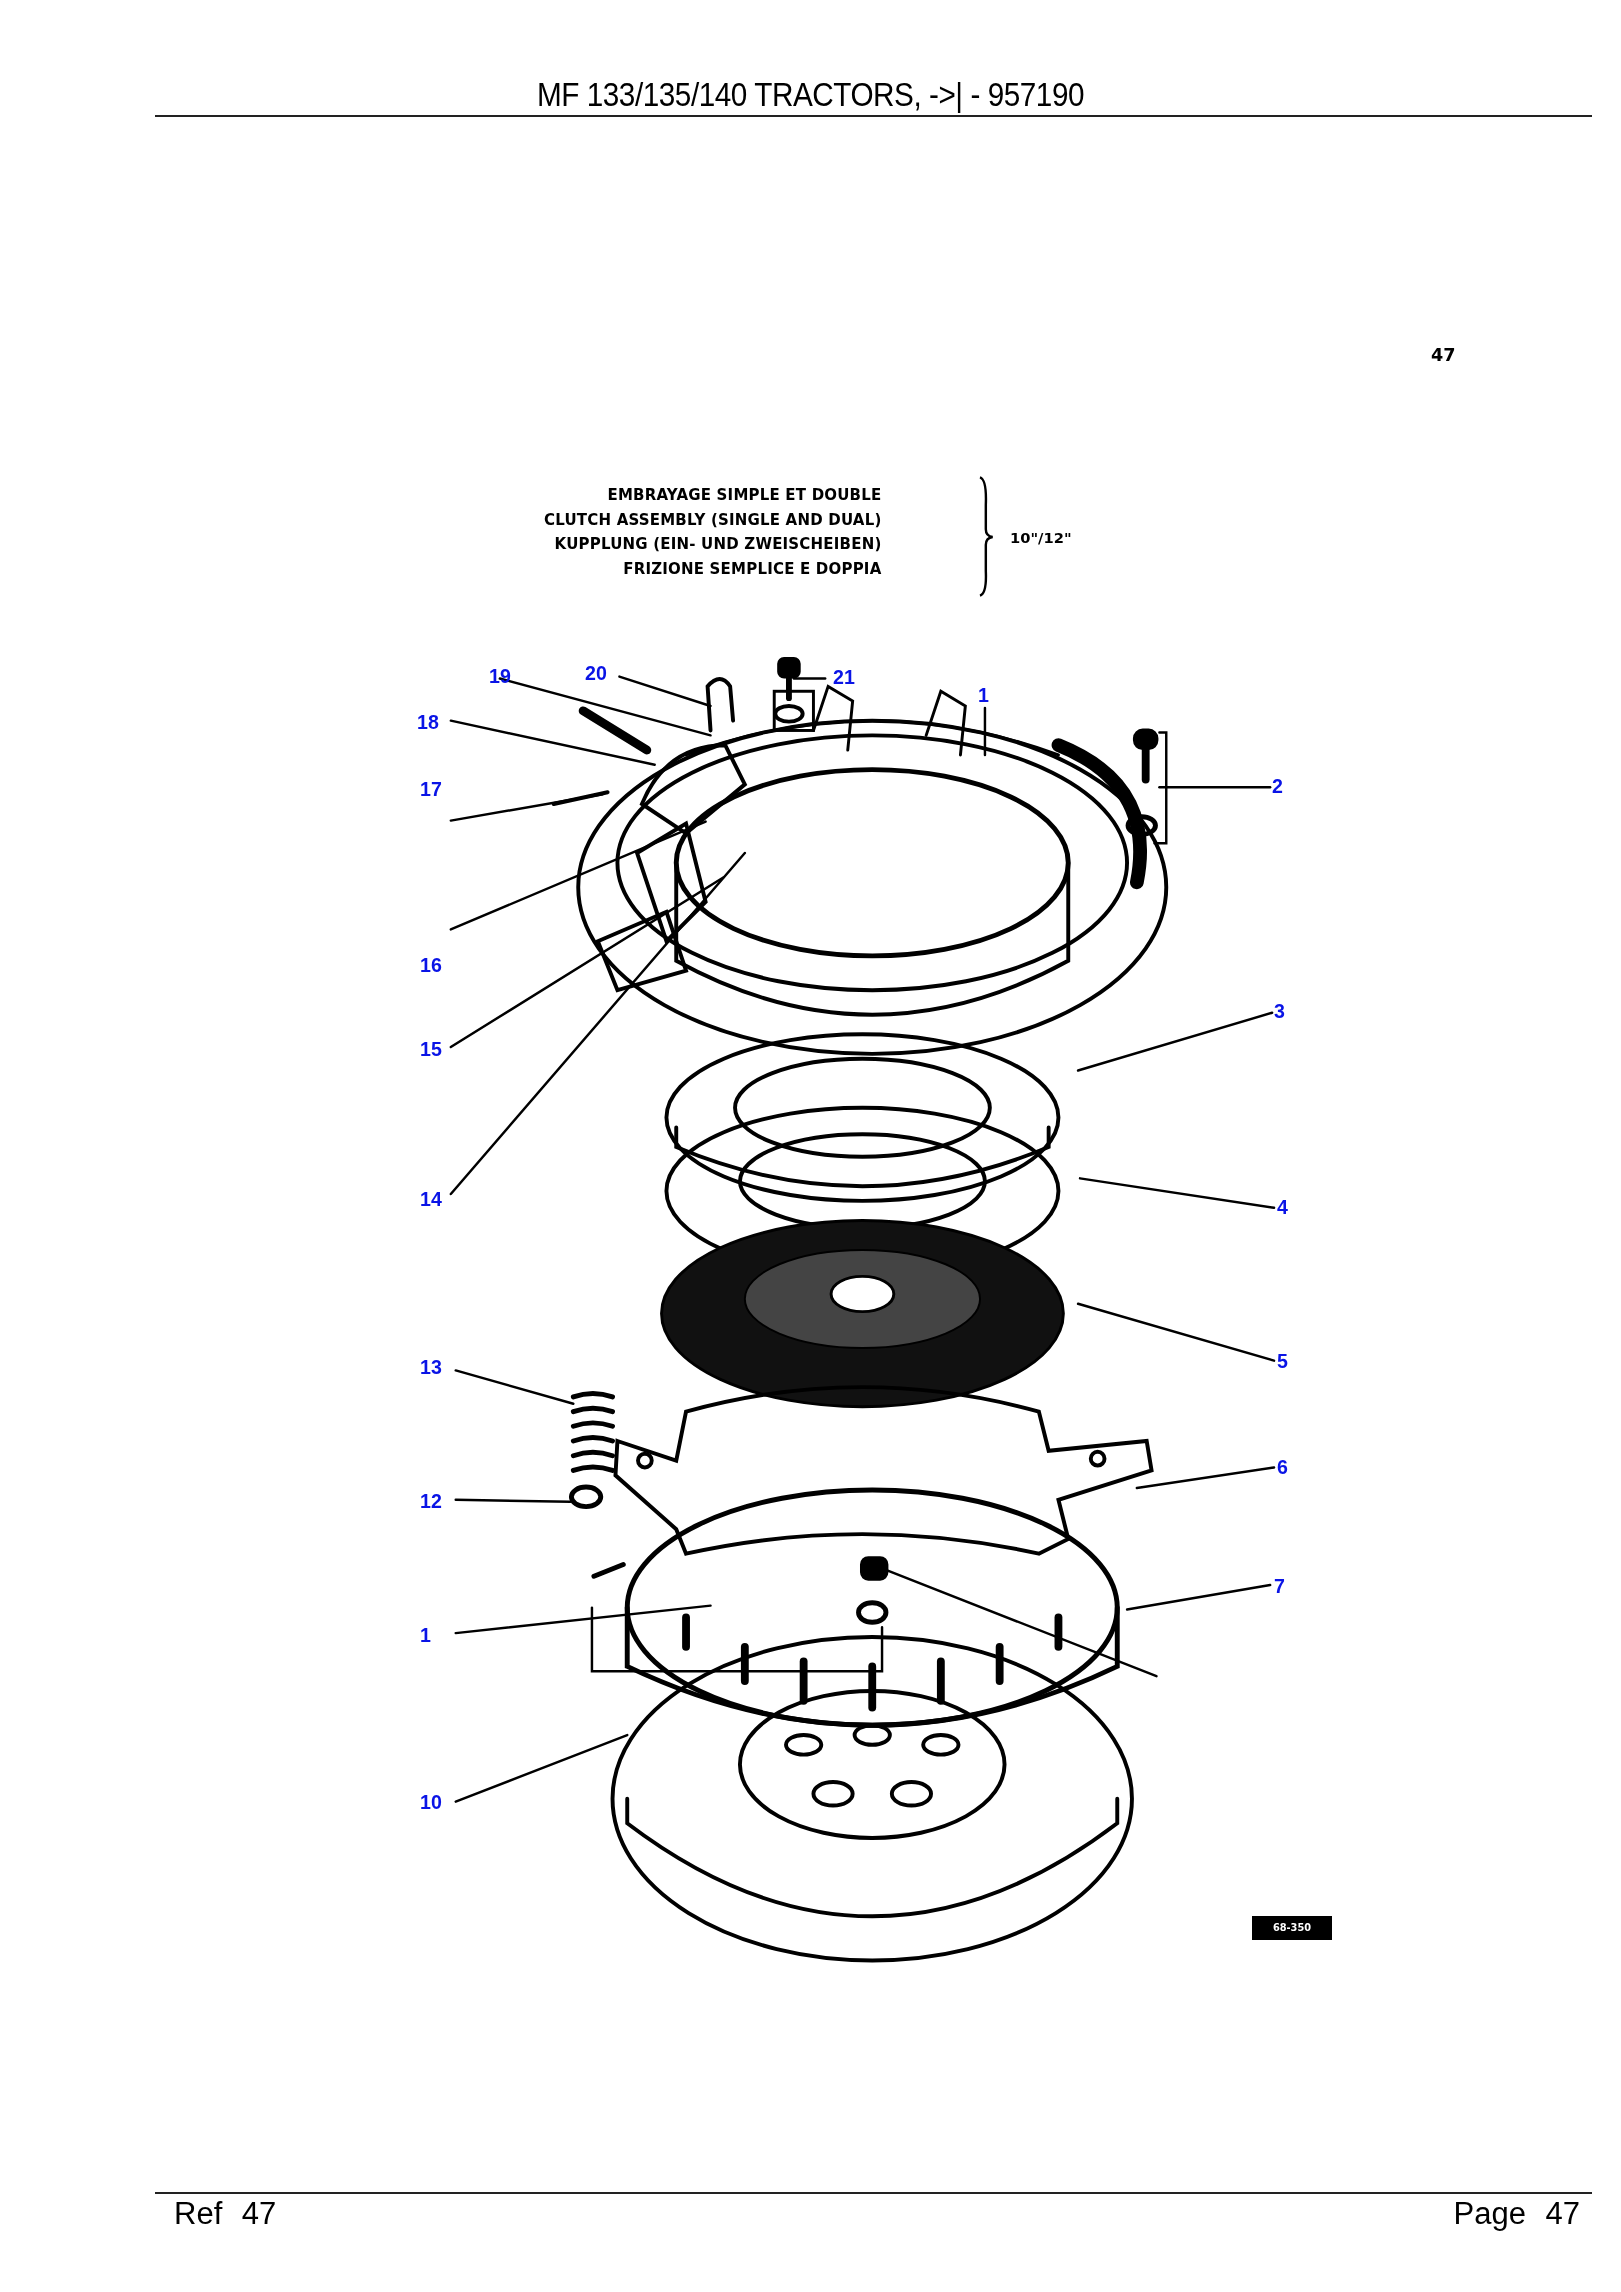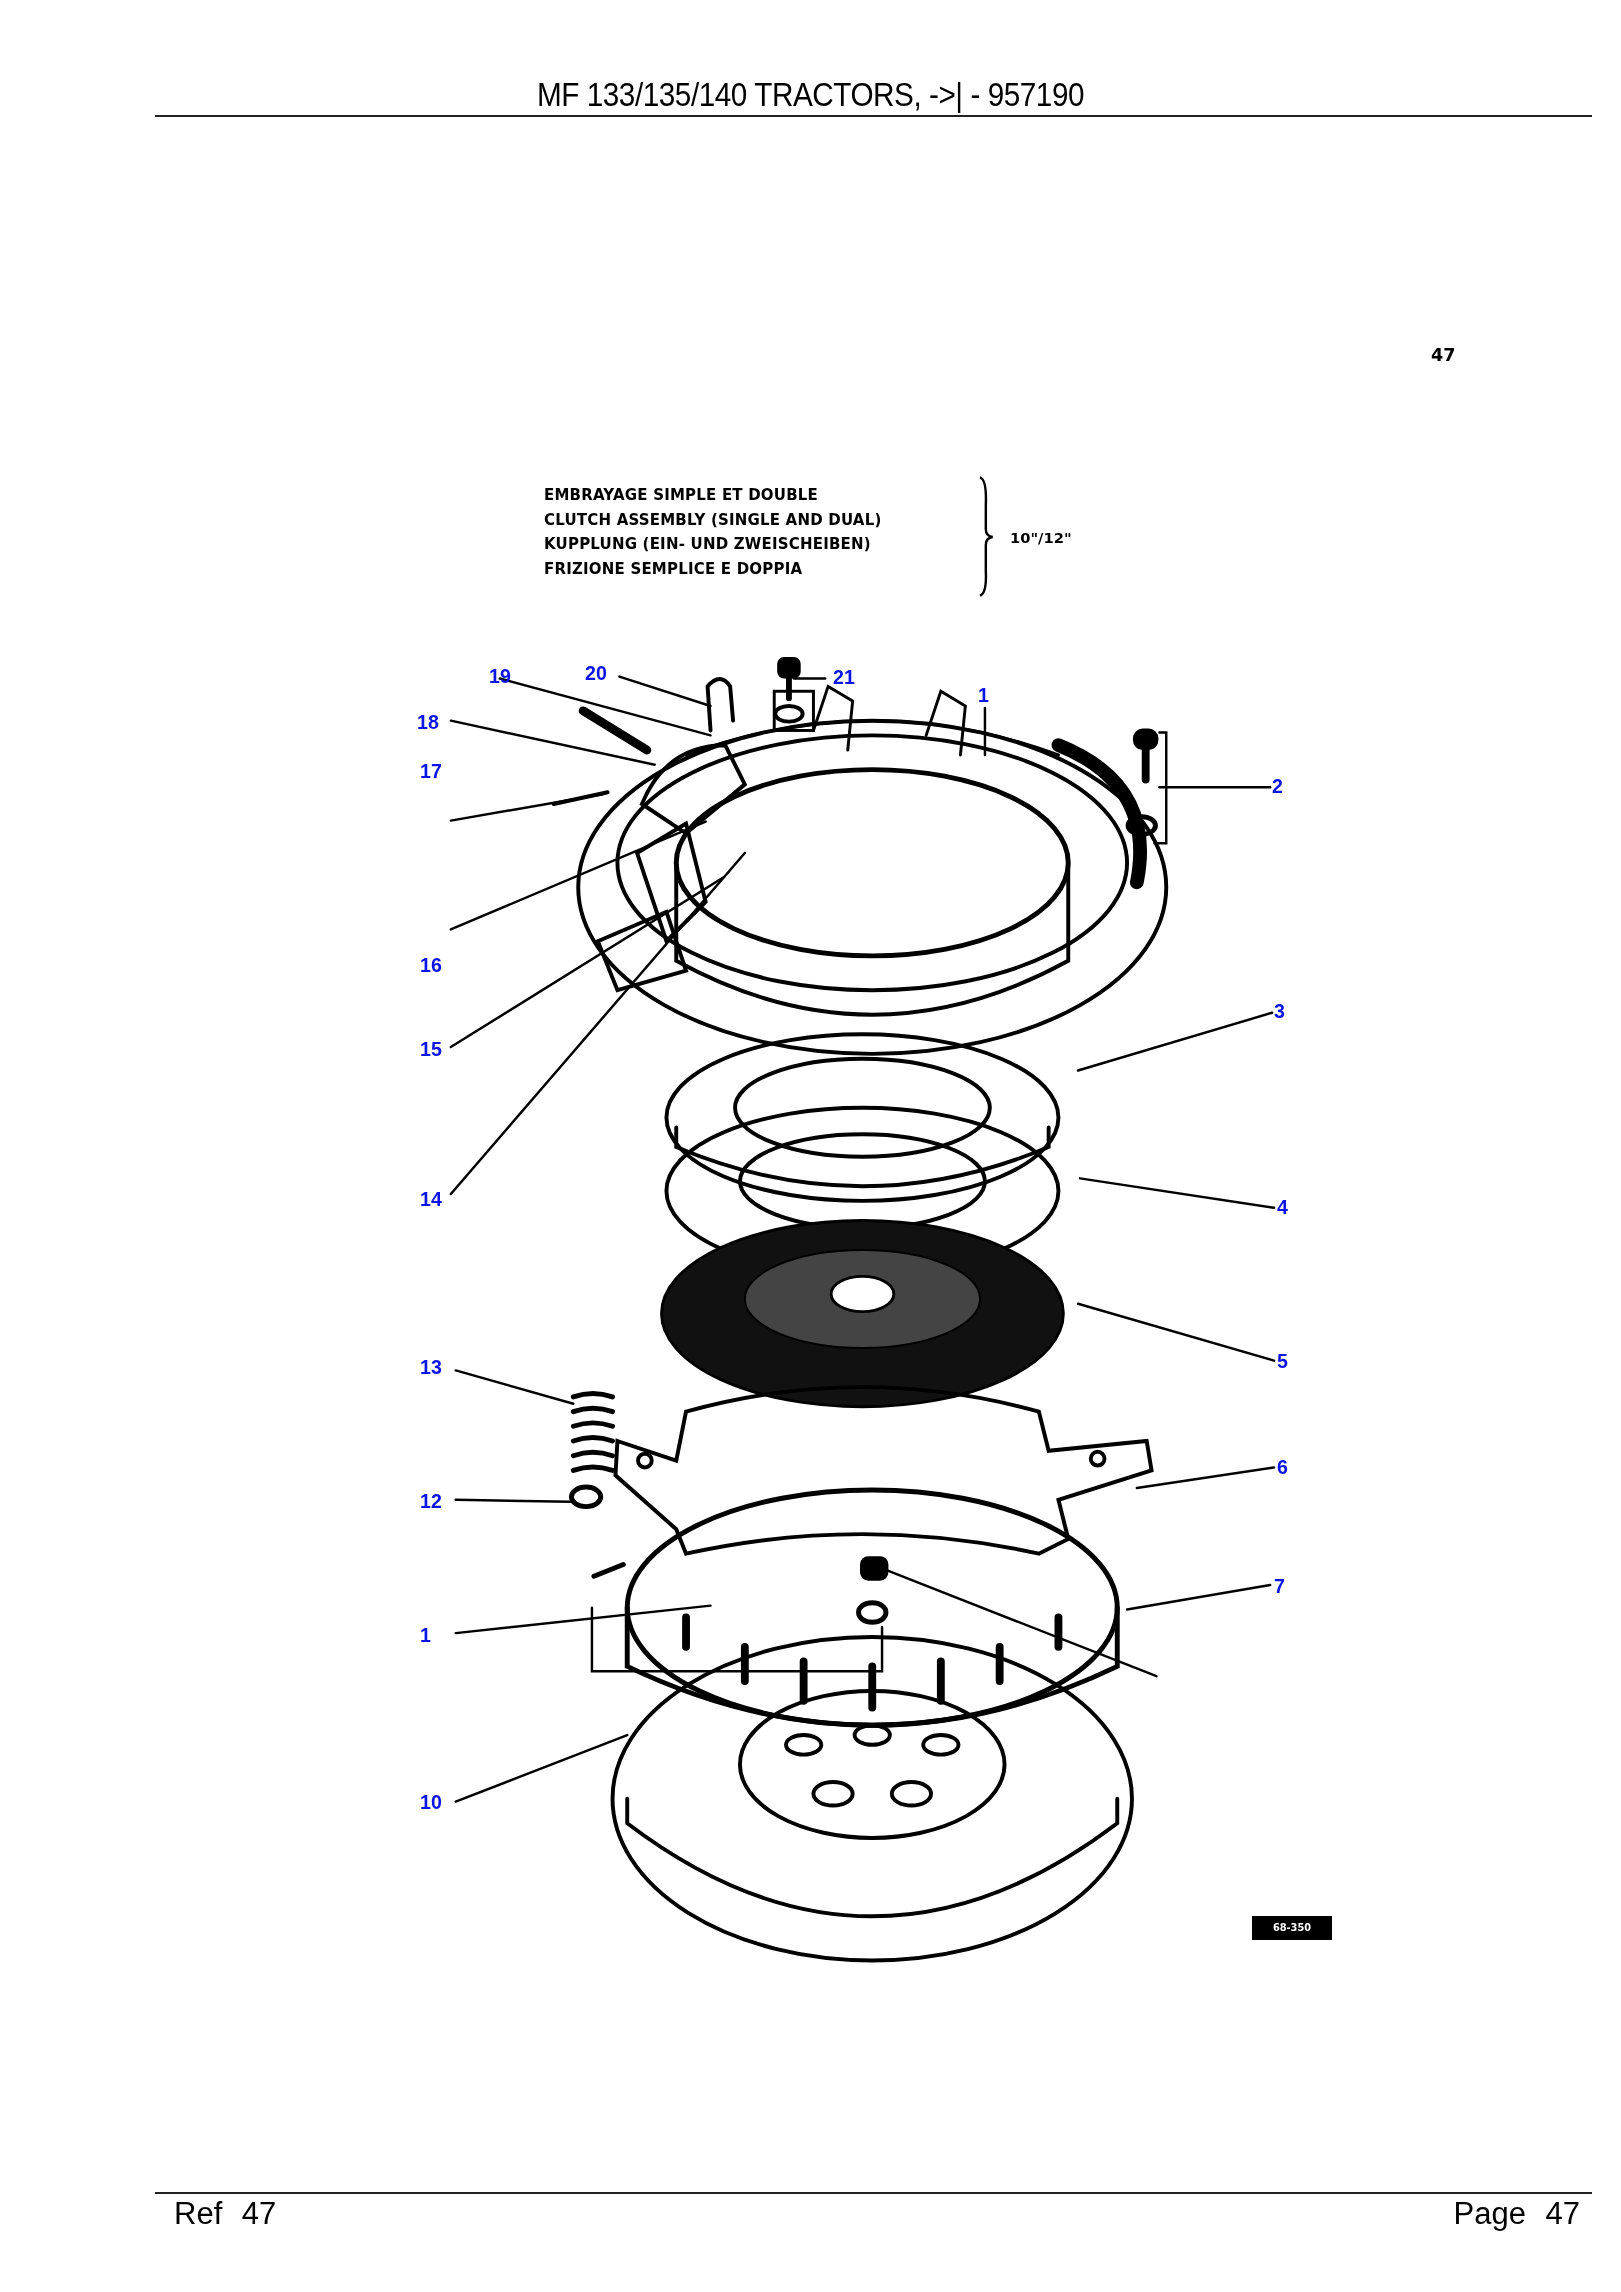--- a/index.html
+++ b/index.html
@@ -5,21 +5,21 @@
   html, body { margin:0; padding:0; background:#ffffff; }
   body { width:1621px; height:2293px; position:relative; overflow:hidden;
          font-family:"Liberation Sans", sans-serif; color:#000; }
   .header-title { position:absolute; left:0; width:1621px; top:76px; text-align:center;
          font-size:33px; letter-spacing:-0.5px; transform:scaleX(0.9); }
   .rule { position:absolute; height:2px; background:#222; }
   .page-num-top { position:absolute; left:1431px; top:345px; font-weight:bold;
          font-size:17.6px; font-family:"DejaVu Sans", sans-serif; }
   .title-block { position:absolute; left:544px; top:483px; font-family:"DejaVu Sans", sans-serif;
          font-weight:bold; font-size:15px; line-height:24.5px; letter-spacing:0.2px; }
-  .title-line { white-space:nowrap; }
+  .title-line { white-space:nowrap;text-align:right; }
   .size-label { position:absolute; left:1010px; top:529px; font-family:"DejaVu Sans", sans-serif;
          font-weight:bold; font-size:14.7px; }
   .brace { position:absolute; left:978px; top:475px; width:17.6px; height:123px; }
   .diagram { position:absolute; left:0; top:0; width:1621px; height:2293px; }
   .callout { position:absolute; color:#0a14e6; font-weight:bold; font-size:19.6px;
          font-family:"Liberation Sans", sans-serif; line-height:1; }
   .fig-stamp { position:absolute; left:1252px; top:1916px; width:80px; height:23.5px;
          background:#000; color:#fff; font-size:9.8px; font-weight:bold; text-align:center;
          line-height:23.5px; font-family:"DejaVu Sans", sans-serif; }
   .footer-left, .footer-right { position:absolute; top:2196px; font-size:31px; }
@@ -169,21 +169,21 @@
   <div class="callout" style="left:1277px; top:1352px;">5</div>
   <div class="callout" style="left:1277px; top:1458px;">6</div>
   <div class="callout" style="left:1274px; top:1577px;">7</div>
   <div class="callout" style="left:420px; top:1793px;">10</div>
   <div class="callout" style="left:420px; top:1626px;">1</div>
   <div class="callout" style="left:420px; top:1492px;">12</div>
   <div class="callout" style="left:420px; top:1358px;">13</div>
   <div class="callout" style="left:420px; top:1190px;">14</div>
   <div class="callout" style="left:420px; top:1040px;">15</div>
   <div class="callout" style="left:420px; top:920px;margin-top:36px;">16</div>
-  <div class="callout" style="left:420px; top:762px;">17</div>
+  <div class="callout" style="left:420px; top:780px;">17</div>
   <div class="callout" style="left:417px; top:713px;">18</div>
   <div class="callout" style="left:489px; top:667px;">19</div>
   <div class="callout" style="left:585px; top:664px;">20</div>
   <div class="callout" style="left:833px; top:668px;">21</div>
 </div>
 
 <div class="fig-stamp">68-350</div>
 
 <div>
   <div class="rule" style="left:155px; width:1437px; top:2192px;"></div>

